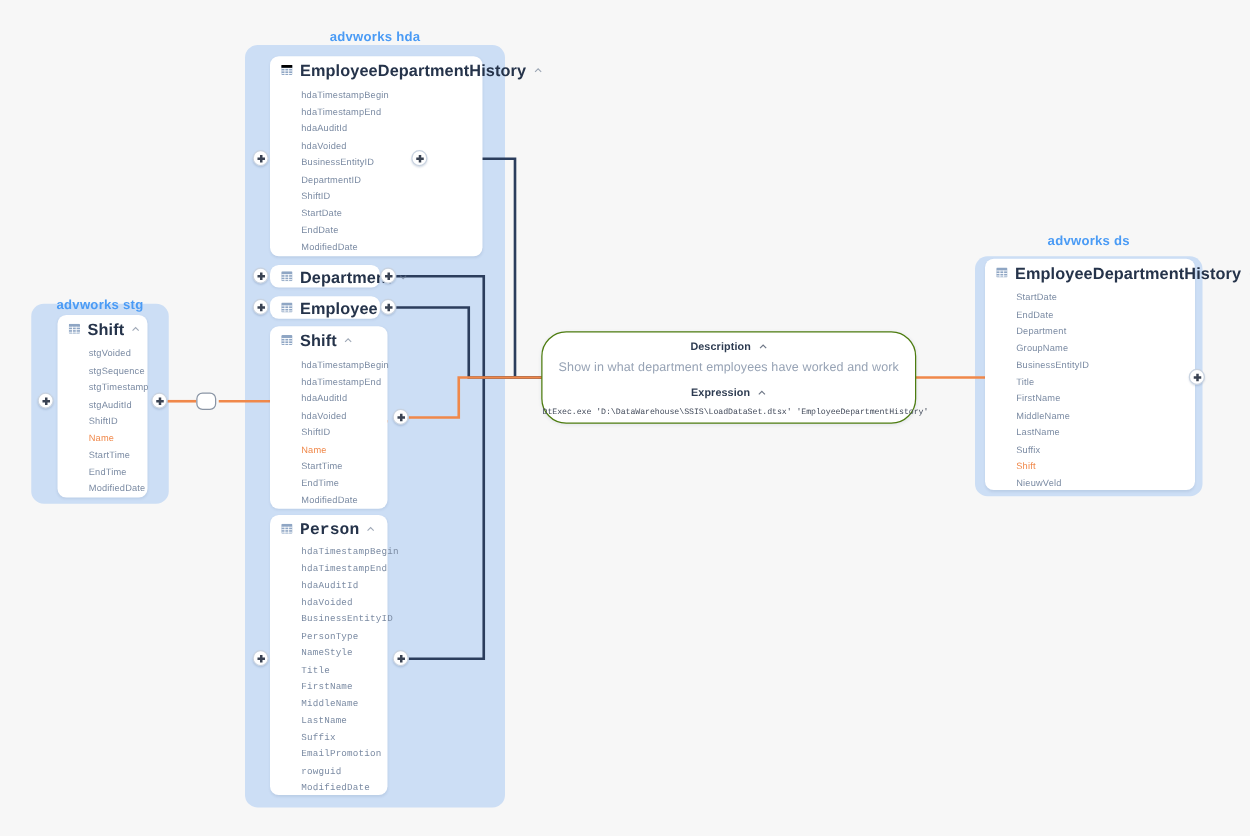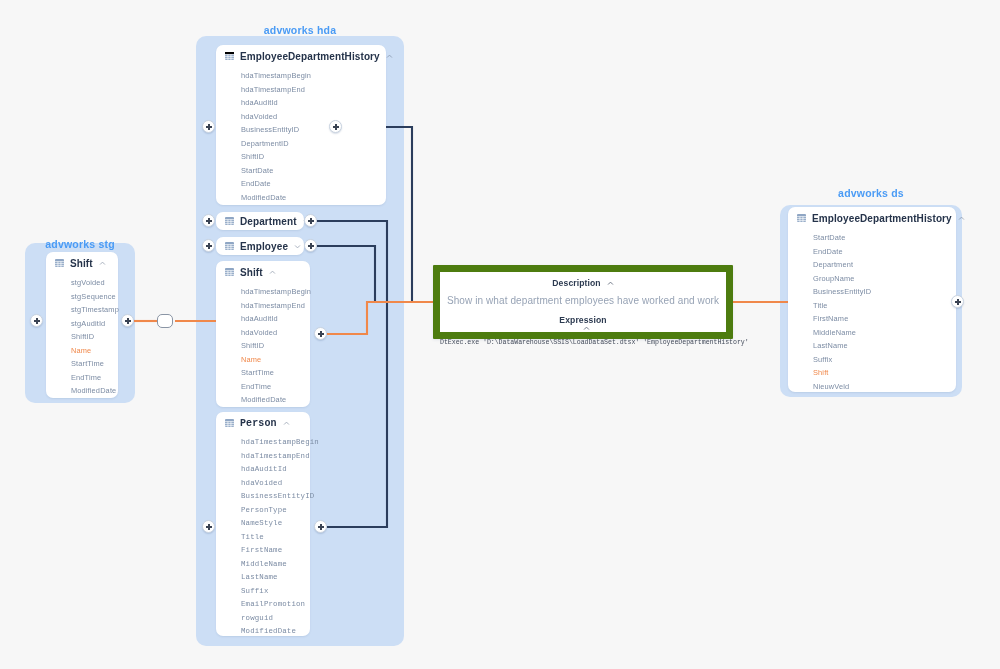--- a/index.html
+++ b/index.html
@@ -71,21 +71,21 @@
   .table-card.collapsed .table-head { height: 100%; }
 
   .grid-icon {
     width: 9px;
     height: 8px;
     margin-right: 6px;
     flex: 0 0 auto;
     display: block;
   }
   .table-title {
-    font-size: 10px;
+    font-size: 13px;
     font-weight: bold;
     color: #25334a;
     letter-spacing: .1px;
     white-space: nowrap;
   }
   .chev {
     margin-left: 6px;
     width: 7px;
     height: 7px;
     flex: 0 0 auto;
@@ -139,22 +139,22 @@
     border-radius: 5px;
     background: #ffffff;
     border: 1.2px solid #8a95a5;
     box-sizing: border-box;
   }
 
   
   .desc-card {
     position: absolute;
     background: #ffffff;
-    border: 7px solid #4d7c0f;
-    border-radius: 1px;
+    border: 1px solid #4d7c0f;
+    border-radius: 20px;
     box-sizing: border-box;
     box-shadow: 0 1px 3px rgba(40,70,120,.10);
   }
   .desc-section-title {
     display: flex;
     align-items: center;
     justify-content: center;
     font-size: 8.6px;
     font-weight: bold;
     color: #2c3a50;
@@ -411,21 +411,21 @@
   </div>
 
   <div class="desc-card" style="left:433px; top:265px; width:300px; height:74px;">
     <div class="desc-section-title" style="margin-top:6px;">
       <span>Description</span>
       <svg class="chev" viewBox="0 0 8 8">
         <path d="M1.2,5.2 L4,2.4 L6.8,5.2" fill="none" stroke="#4a5568" stroke-width="1.1"></path>
       </svg>
     </div>
     <div class="desc-body" style="margin-top:7px;">Show in what department employees have worked and work</div>
-    <div class="desc-section-title" style="margin-top:9px;flex-direction:column;">
+    <div class="desc-section-title" style="margin-top:9px;">
       <span>Expression</span>
       <svg class="chev" viewBox="0 0 8 8">
         <path d="M1.2,5.2 L4,2.4 L6.8,5.2" fill="none" stroke="#4a5568" stroke-width="1.1"></path>
       </svg>
     </div>
     <div class="expr-body" style="margin-top:7px;">DtExec.exe 'D:\DataWarehouse\SSIS\LoadDataSet.dtsx' 'EmployeeDepartmentHistory'</div>
   </div>
 
   <div class="plus" style="left:202px; top:120px;"></div>
   <div class="plus" style="left:329px; top:120px;"></div>

